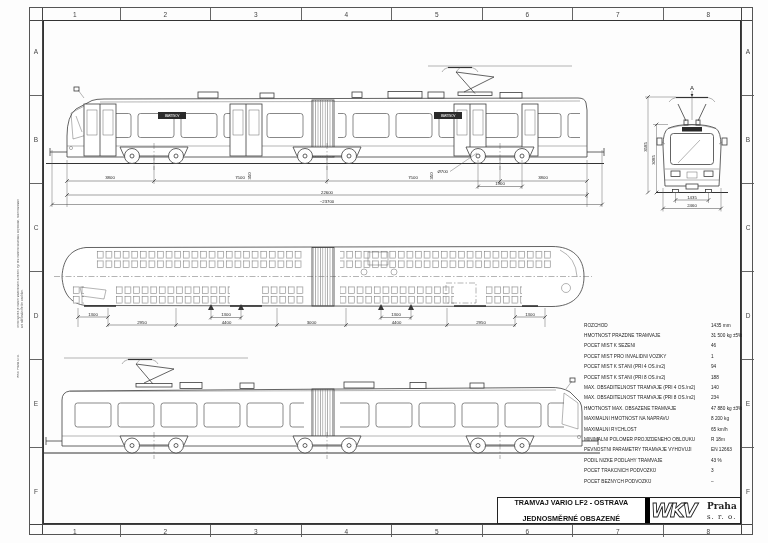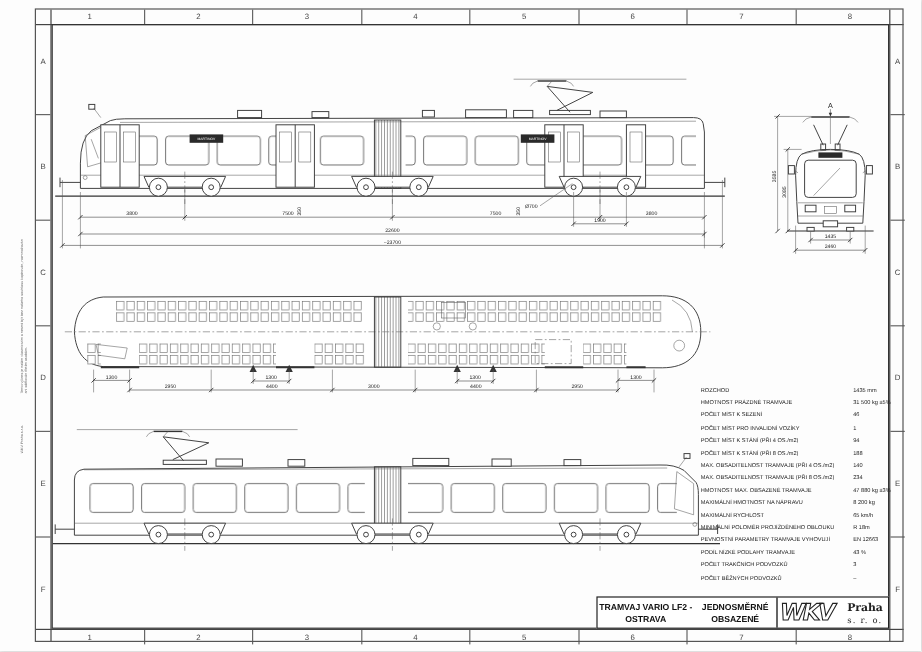--- a/index.html
+++ b/index.html
@@ -22,23 +22,23 @@
   .dim{stroke:#444;stroke-width:0.5;fill:none;}
   .tick{stroke:#222;stroke-width:0.7;}
   .dash{stroke-dasharray:6 2 1.5 2;}
   .dimt{font-size:4.3px;fill:#222;}
   .spec{position:absolute;left:584px;top:320px;width:168px;font-size:4.7px;color:#1d1d1d;}
   .spec-row{display:flex;height:10.4px;align-items:center;}
   .spec-label{width:127px;white-space:nowrap;overflow:hidden;}
   .spec-value{white-space:nowrap;}
   .titleblock{position:absolute;left:497px;top:497px;width:244px;height:27px;border:1px solid #222;
               box-sizing:border-box;display:flex;background:#fff;}
-  .tb-title{flex:1.62;display:flex;flex-direction:row;align-items:center;justify-content:space-between;
+  .tb-title{flex:1.62;display:flex;flex-direction:column;align-items:center;justify-content:space-between;
             font-weight:bold;font-size:7.2px;line-height:1.3;color:#111;text-align:center;}
-  .tb-logo{flex:1;border-left:1px solid #000000;display:flex;align-items:center;justify-content:center;}
+  .tb-logo{flex:1;border-left:5px solid #000000;display:flex;align-items:center;justify-content:center;}
   .vnote{position:absolute;writing-mode:vertical-rl;transform:rotate(180deg);font-size:3.1px;
          line-height:1.25;color:#666;width:9px;overflow:hidden;}
 </style>
 </head>
 <body>
 
 <div class="paper">
 
   <div class="hruler" style="top:8px;border-bottom:0.8px solid #444;">
     <div class="cell">1</div>

